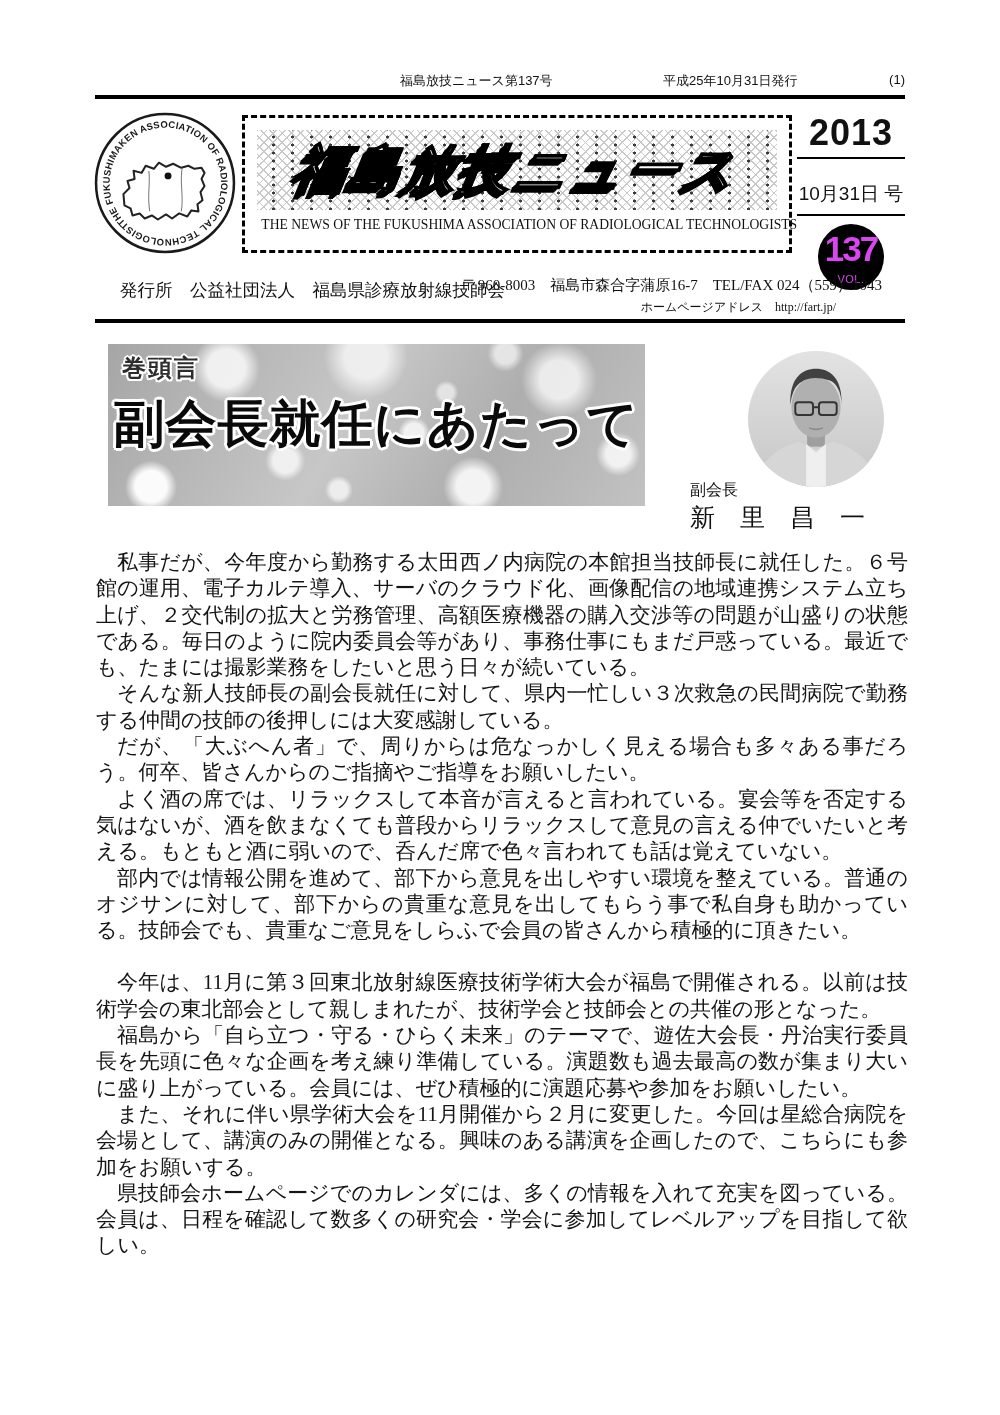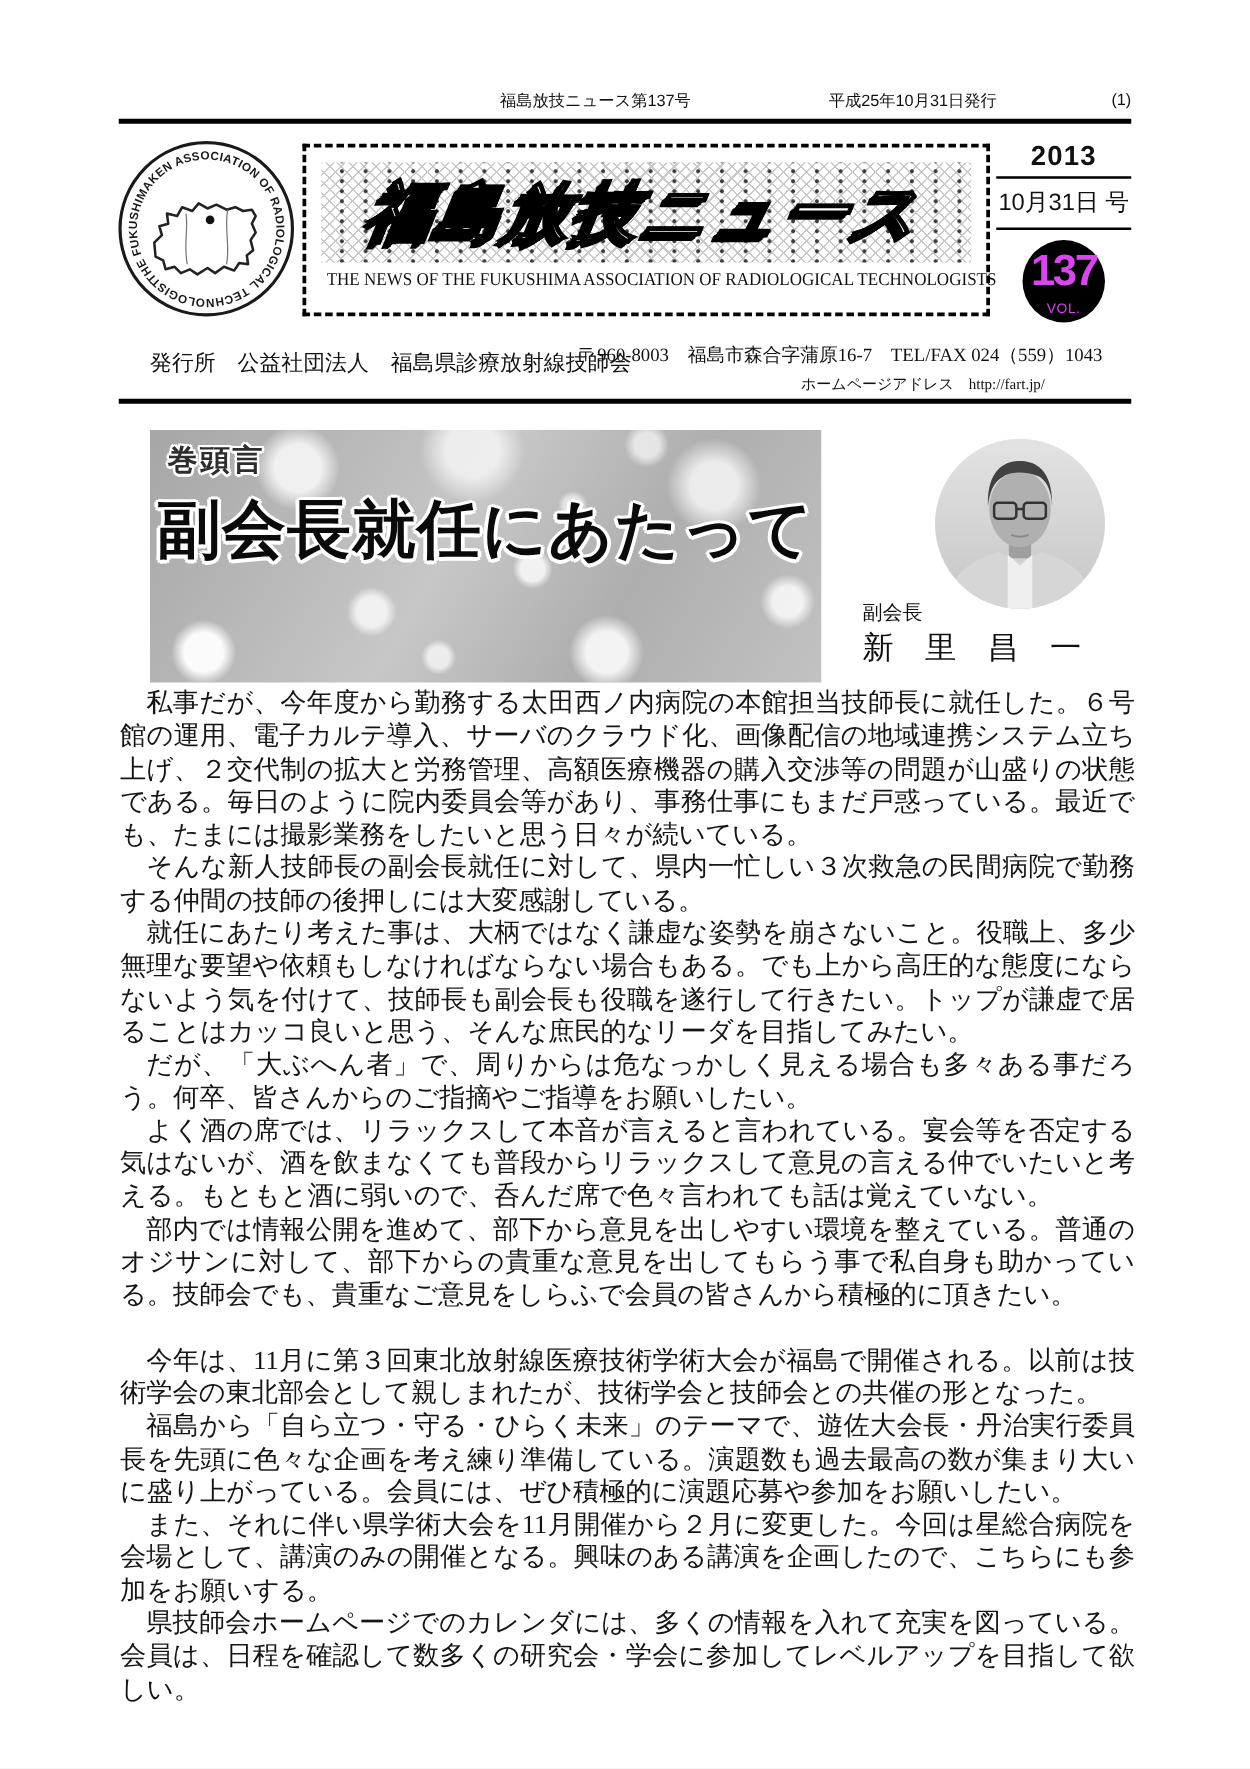--- a/index.html
+++ b/index.html
@@ -41,37 +41,37 @@
     text-shadow:
       1px 0 0 #000,-1px 0 0 #000,0 1px 0 #000,0 -1px 0 #000,
       -2px 2px 0 #000,-3px 3px 0 #000,-4px 4px 0 #000,-5px 5px 0 #000;}
   .mast-subtitle{position:absolute;left:0;right:0;top:98px;text-align:center;
     font-size:14.5px;letter-spacing:0;white-space:nowrap;transform:scaleX(.94);
     font-family:"Liberation Serif","DejaVu Serif",serif;color:#111;}
 
   
   .issue-col{position:absolute;left:797px;top:112px;width:108px;text-align:center;
     font-family:"Liberation Sans","DejaVu Sans",sans-serif;}
-  .year{font-size:22px;font-weight:bold;letter-spacing:1px;padding-bottom:3px;
+  .year{font-size:36px;font-weight:bold;letter-spacing:1px;padding-bottom:3px;
     border-bottom:2px solid #000;}
-  .issue-date{font-size:19px;padding:6px 0 7px;border-bottom:2px solid #000;white-space:nowrap;}
+  .issue-date{font-size:19px;padding:22px 0 7px;border-bottom:2px solid #000;white-space:nowrap;}
   .vol-circle{position:relative;width:66px;height:66px;border-radius:50%;background:#000;
     color:#d946ef;margin:8px auto 0;}
   .vol-num{position:absolute;top:5px;left:0;right:0;font-size:35px;font-weight:bold;letter-spacing:-2px;}
   .vol-label{position:absolute;bottom:5px;left:0;right:0;font-size:11px;letter-spacing:.5px;}
 
   
   .publisher{position:absolute;top:274px;left:120px;width:762px;height:46px;}
   .issuer{position:absolute;left:0;top:4px;font-size:17.5px;white-space:nowrap;}
   .pub-right{position:absolute;right:0;top:0;text-align:right;font-size:15px;line-height:22px;white-space:nowrap;}
   .pub-homepage{padding-right:46px;font-size:12px;}
   .thick-rule{position:absolute;top:319px;left:95px;width:810px;height:4px;background:#000;}
 
   
-  .banner{position:absolute;left:120px;top:344px;width:537px;height:202px;overflow:hidden;
+  .banner{position:absolute;left:108px;top:344px;width:537px;height:162px;overflow:hidden;
     background:
       radial-gradient(circle 26px at 8% 88%, rgba(255,255,255,.95) 60%, rgba(255,255,255,0) 100%),
       radial-gradient(circle 34px at 22% 15%, rgba(255,255,255,.8) 55%, rgba(255,255,255,0) 100%),
       radial-gradient(circle 20px at 33% 72%, rgba(255,255,255,.75) 60%, rgba(255,255,255,0) 100%),
       radial-gradient(circle 42px at 48% 8%, rgba(255,255,255,.7) 50%, rgba(255,255,255,0) 100%),
       radial-gradient(circle 16px at 57% 55%, rgba(255,255,255,.8) 60%, rgba(255,255,255,0) 100%),
       radial-gradient(circle 30px at 68% 88%, rgba(255,255,255,.85) 55%, rgba(255,255,255,0) 100%),
       radial-gradient(circle 38px at 84% 22%, rgba(255,255,255,.75) 50%, rgba(255,255,255,0) 100%),
       radial-gradient(circle 22px at 95% 68%, rgba(255,255,255,.8) 55%, rgba(255,255,255,0) 100%),
       radial-gradient(circle 14px at 43% 90%, rgba(255,255,255,.7) 60%, rgba(255,255,255,0) 100%),
@@ -186,21 +186,20 @@
   </svg>
 
   <div class="author-line">
     <span class="author-role">副会長</span>
     <span class="author-name">新　里　昌　一</span>
   </div>
 
   <main class="body-text">
       <p class="body-para">私事だが、今年度から勤務する太田西ノ内病院の本館担当技師長に就任した。６号館の運用、電子カルテ導入、サーバのクラウド化、画像配信の地域連携システム立ち上げ、２交代制の拡大と労務管理、高額医療機器の購入交渉等の問題が山盛りの状態である。毎日のように院内委員会等があり、事務仕事にもまだ戸惑っている。最近でも、たまには撮影業務をしたいと思う日々が続いている。</p>
       <p class="body-para">そんな新人技師長の副会長就任に対して、県内一忙しい３次救急の民間病院で勤務する仲間の技師の後押しには大変感謝している。</p>
-      <p class="body-para">就任にあたり考えた事は、大柄ではなく謙虚な姿勢を崩さないこと。役職上、多少無理な要望や依頼もしなければならない場合もある。でも上から高圧的な態度にならないよう気を付けて、技師長も副会長も役職を遂行して行きたい。トップが謙虚で居ることはカッコ良いと思う、そんな庶民的なリーダを目指してみたい。</p>
       <p class="body-para">だが、「大ぶへん者」で、周りからは危なっかしく見える場合も多々ある事だろう。何卒、皆さんからのご指摘やご指導をお願いしたい。</p>
       <p class="body-para">よく酒の席では、リラックスして本音が言えると言われている。宴会等を否定する気はないが、酒を飲まなくても普段からリラックスして意見の言える仲でいたいと考える。もともと酒に弱いので、呑んだ席で色々言われても話は覚えていない。</p>
       <p class="body-para">部内では情報公開を進めて、部下から意見を出しやすい環境を整えている。普通のオジサンに対して、部下からの貴重な意見を出してもらう事で私自身も助かっている。技師会でも、貴重なご意見をしらふで会員の皆さんから積極的に頂きたい。</p>
       <div class="para-gap"></div>
       <p class="body-para">今年は、11月に第３回東北放射線医療技術学術大会が福島で開催される。以前は技術学会の東北部会として親しまれたが、技術学会と技師会との共催の形となった。</p>
       <p class="body-para">福島から「自ら立つ・守る・ひらく未来」のテーマで、遊佐大会長・丹治実行委員長を先頭に色々な企画を考え練り準備している。演題数も過去最高の数が集まり大いに盛り上がっている。会員には、ぜひ積極的に演題応募や参加をお願いしたい。</p>
       <p class="body-para">また、それに伴い県学術大会を11月開催から２月に変更した。今回は星総合病院を会場として、講演のみの開催となる。興味のある講演を企画したので、こちらにも参加をお願いする。</p>
       <p class="body-para">県技師会ホームページでのカレンダには、多くの情報を入れて充実を図っている。会員は、日程を確認して数多くの研究会・学会に参加してレベルアップを目指して欲しい。</p>
     </main>
 

